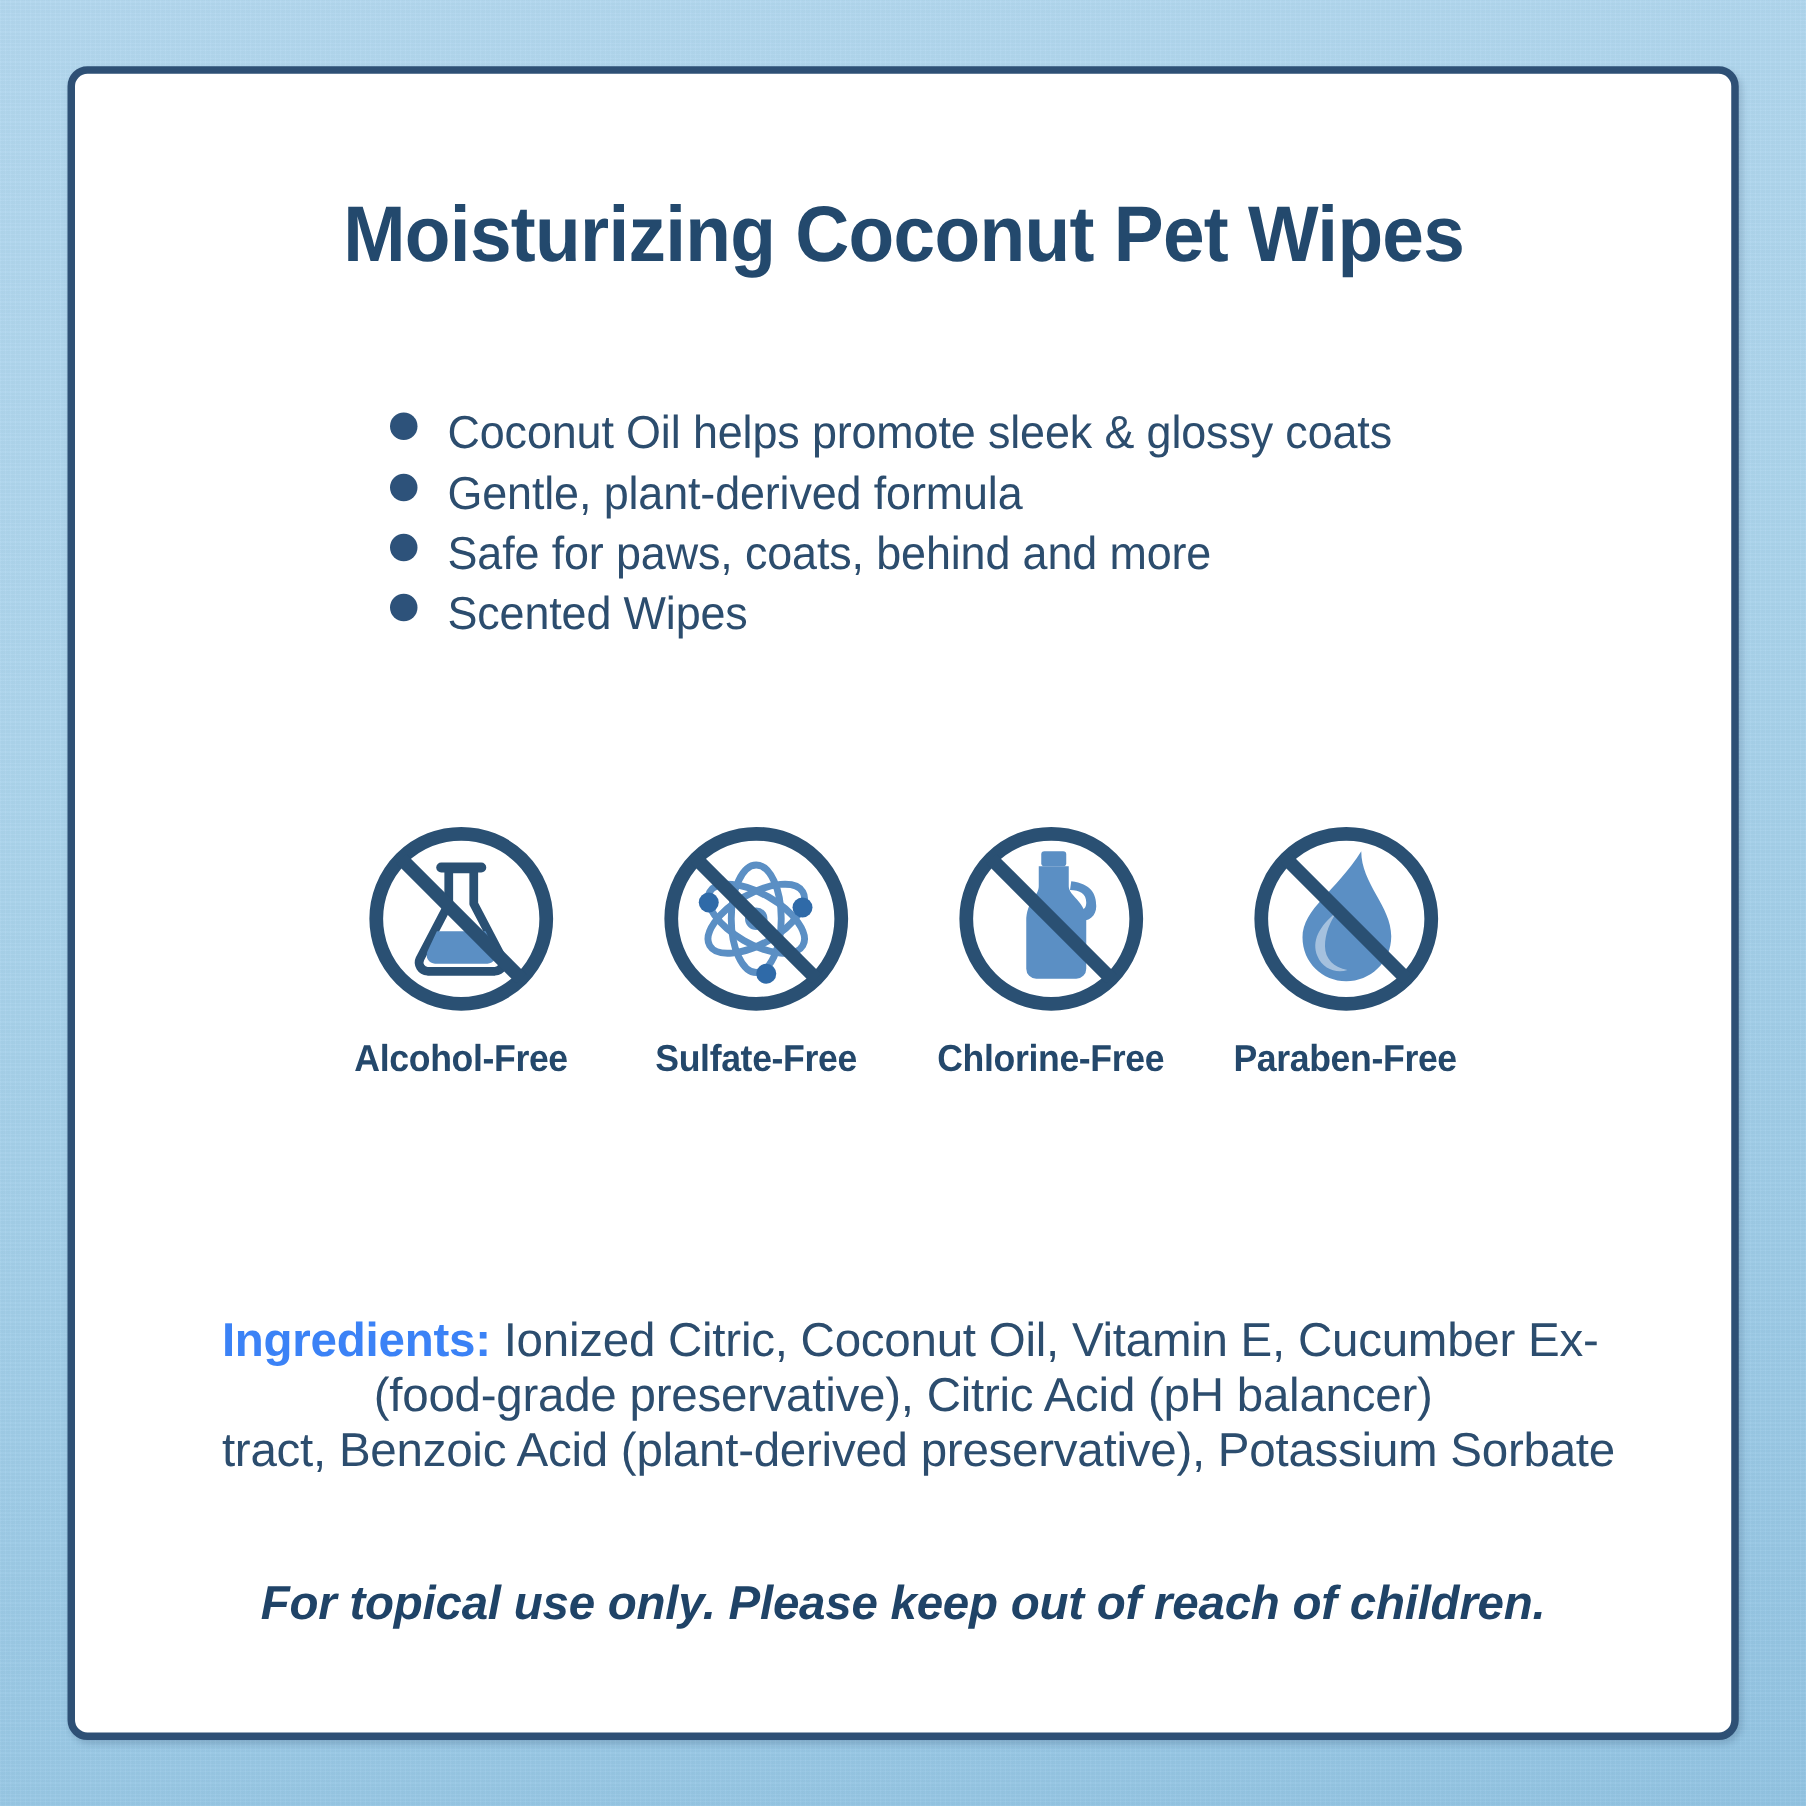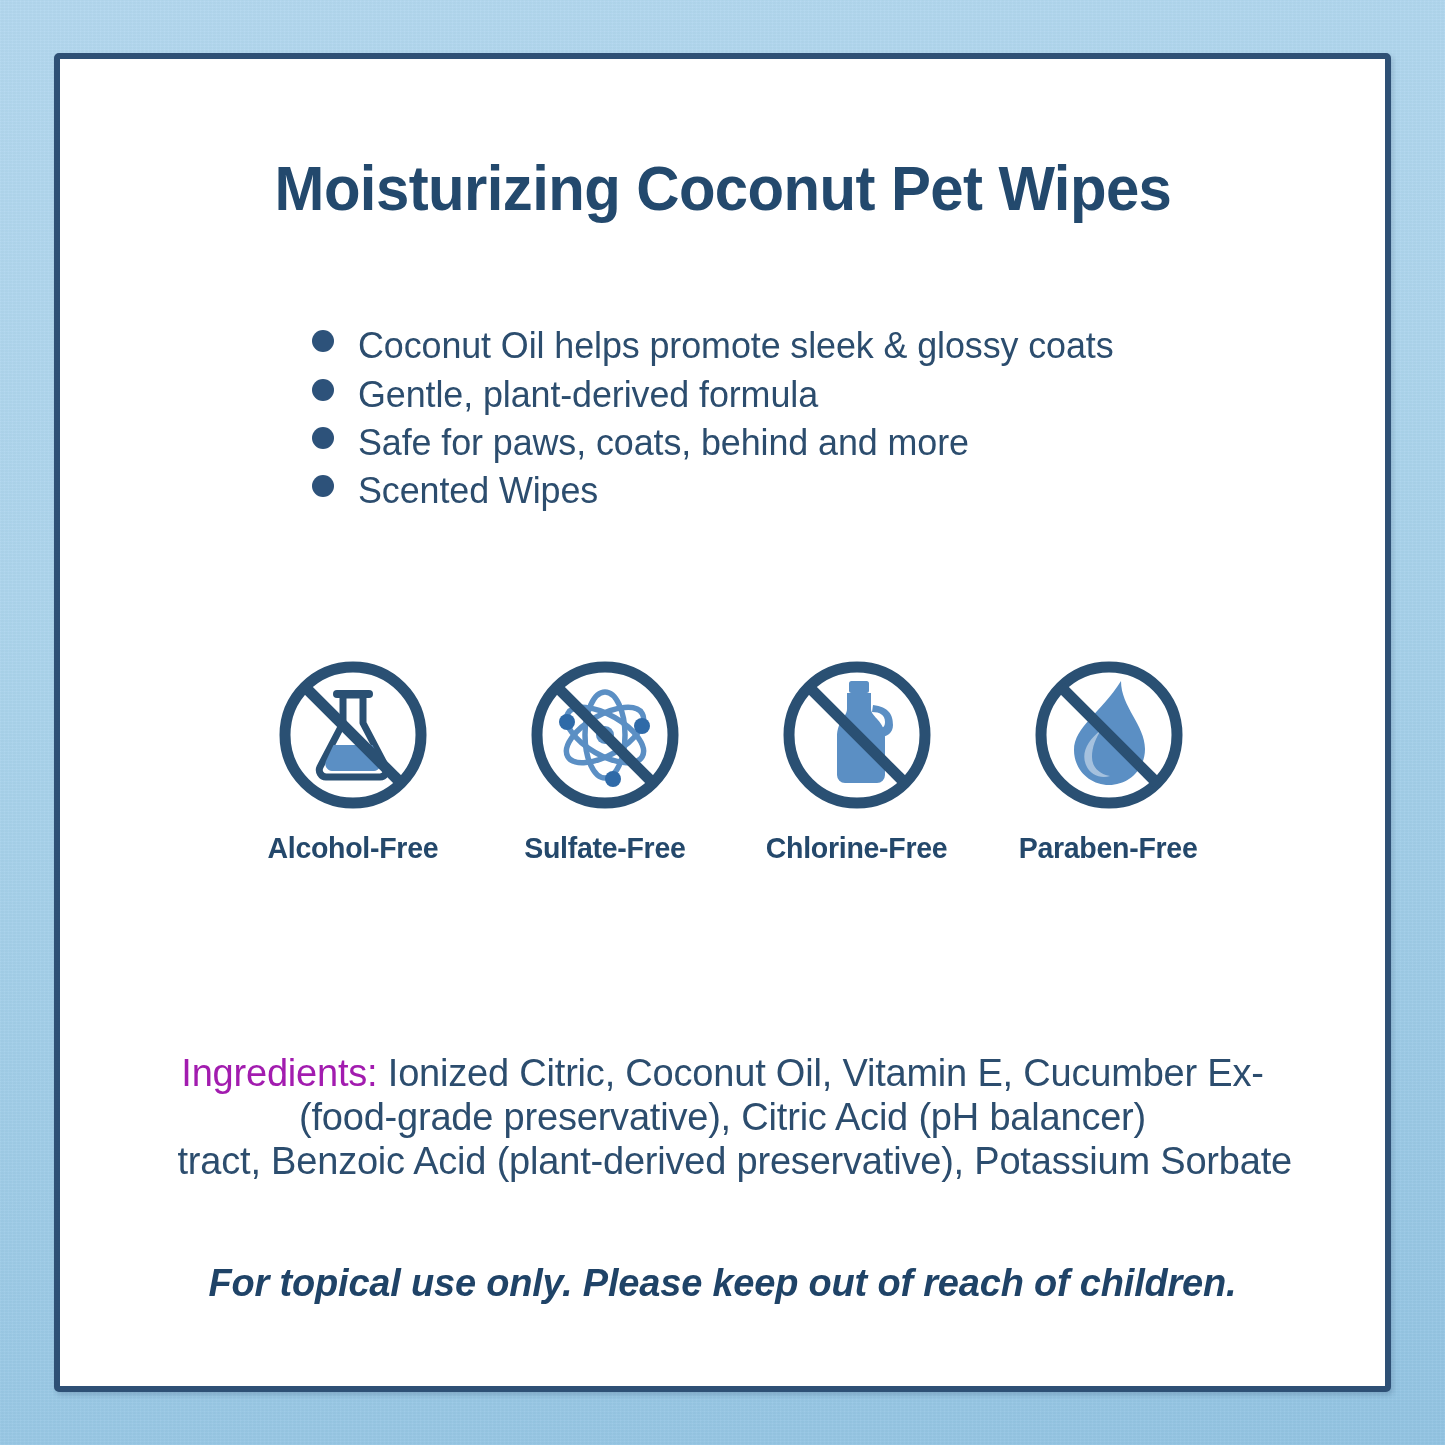--- a/index.html
+++ b/index.html
@@ -36,21 +36,21 @@
   }
 
   .card {
     position: relative;
     z-index: 2;
     box-sizing: border-box;
     width: 1337px;
     height: 1339px;
     background: #ffffff;
     border: 6px solid #2e5075;
-    border-radius: 5px;
+    border-radius: 16px;
     box-shadow: 2px 3px 5px rgba(20,45,75,0.18);
     padding: 96px 60px 40px 60px;
     display: flex;
     flex-direction: column;
     align-items: center;
   }
 
   
   .title {
     color: #23496d;
@@ -106,21 +106,20 @@
     justify-content: center;
     align-items: flex-start;
     gap: 50px;
     margin-top: 136px;
   }
   .badge {
     width: 186px;
     display: flex;
     flex-direction: column;
     align-items: center;
-    margin-left: 16px;
   }
   .badge-icon {
     width: 160px;
     height: 160px;
     display: block;
   }
   .badge-label {
     margin-top: 16px;
     color: #24486b;
     font-family: "Liberation Sans Narrow", "Liberation Sans", sans-serif;
@@ -136,22 +135,22 @@
     margin-top: 186px;
     width: 1090px;
     text-align: center;
     color: #2c4d6e;
     font-family: "Liberation Sans Narrow", "Liberation Sans", sans-serif;
     font-size: 38px;
     line-height: 1.16;
     letter-spacing: -0.2px;
   }
   .ingredients b {
-    color: #a21caf;
-    font-weight: normal;
+    color: #3b82f6;
+    font-weight: bold;
   }
   .ing-line {
     display: block;
     white-space: nowrap;
   }
 
   
   .warning {
     margin-top: 78px;
     width: 1090px;

